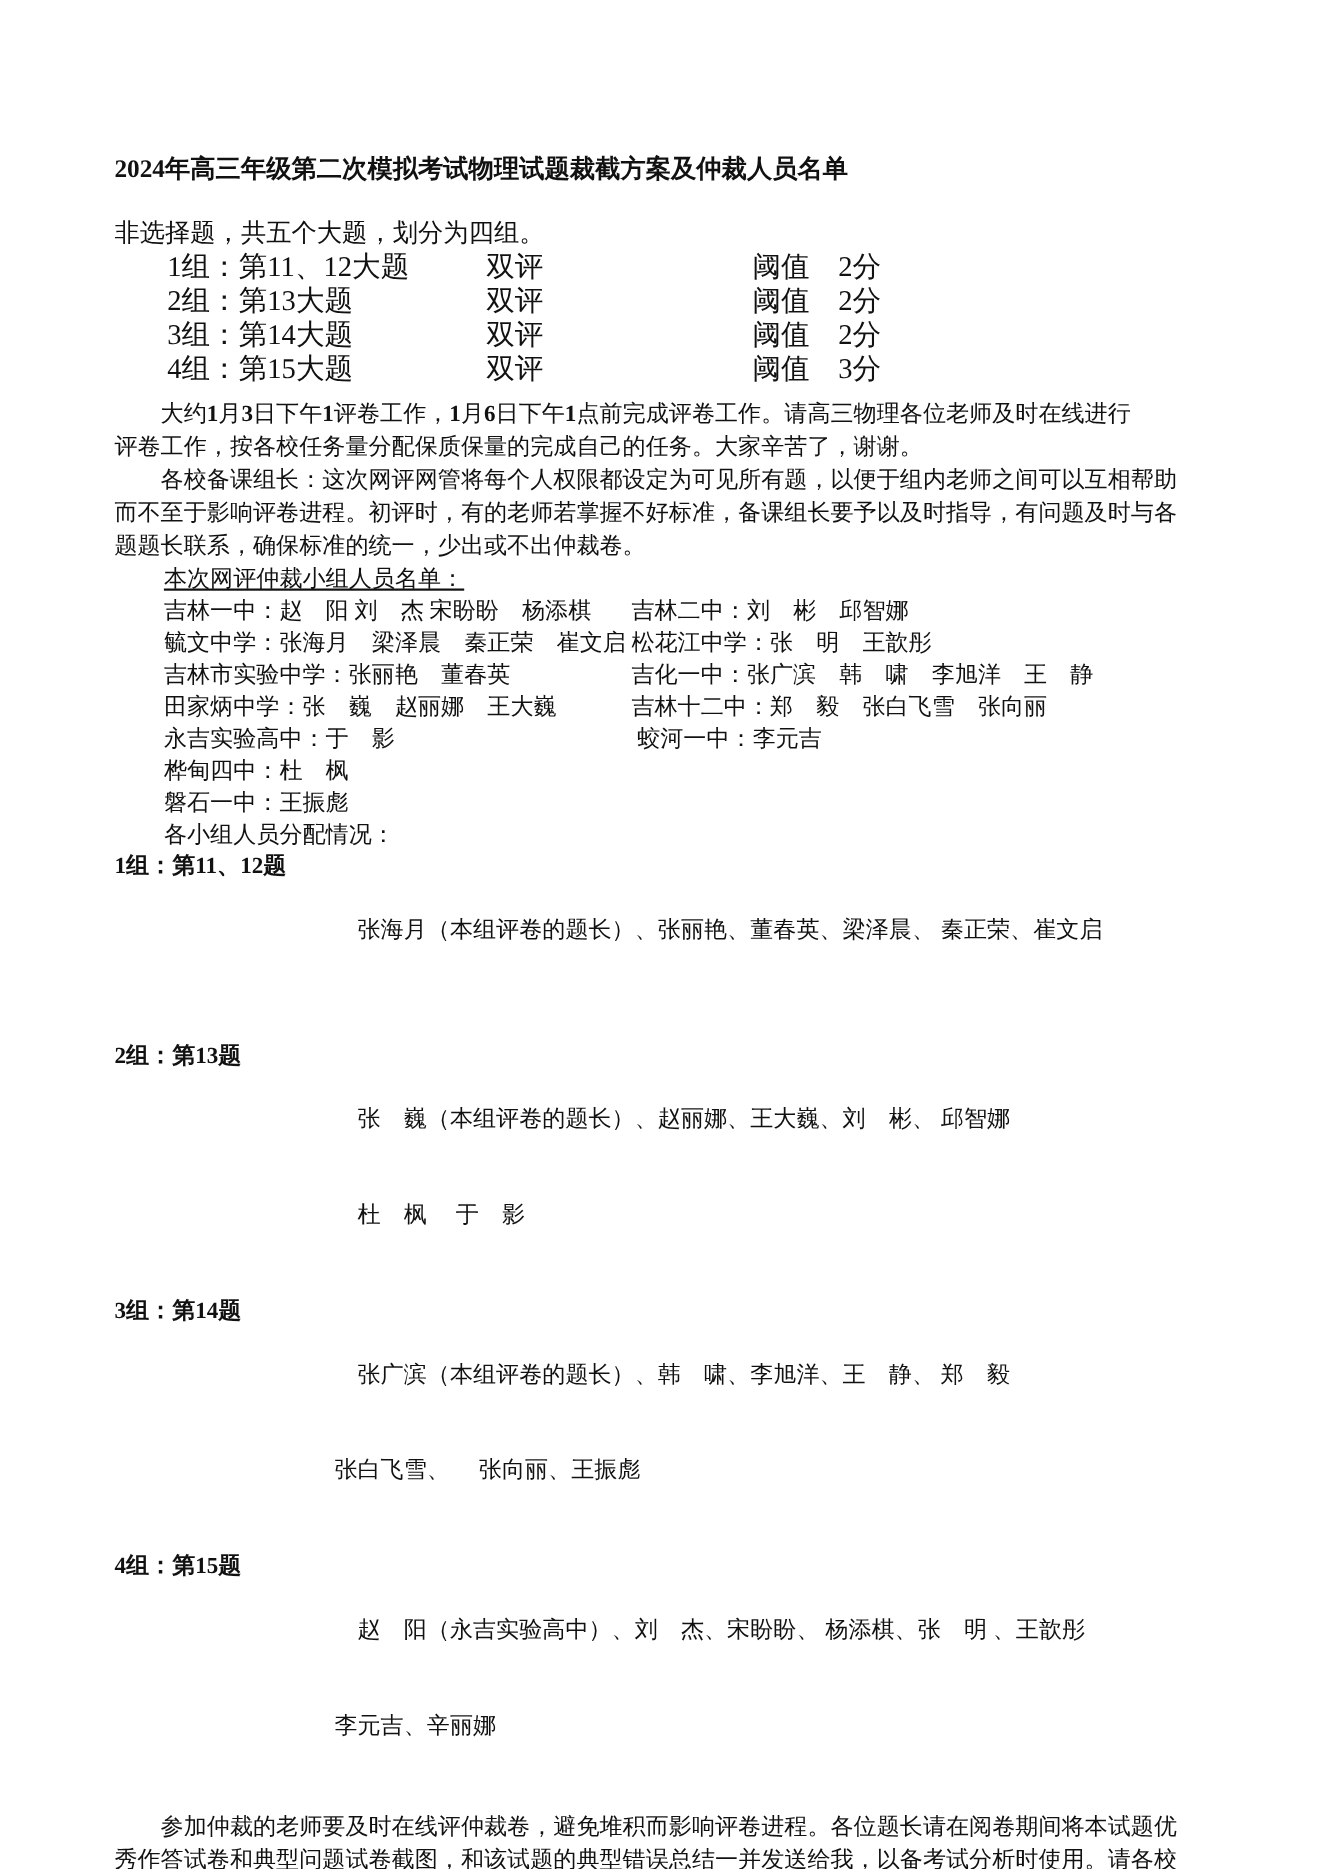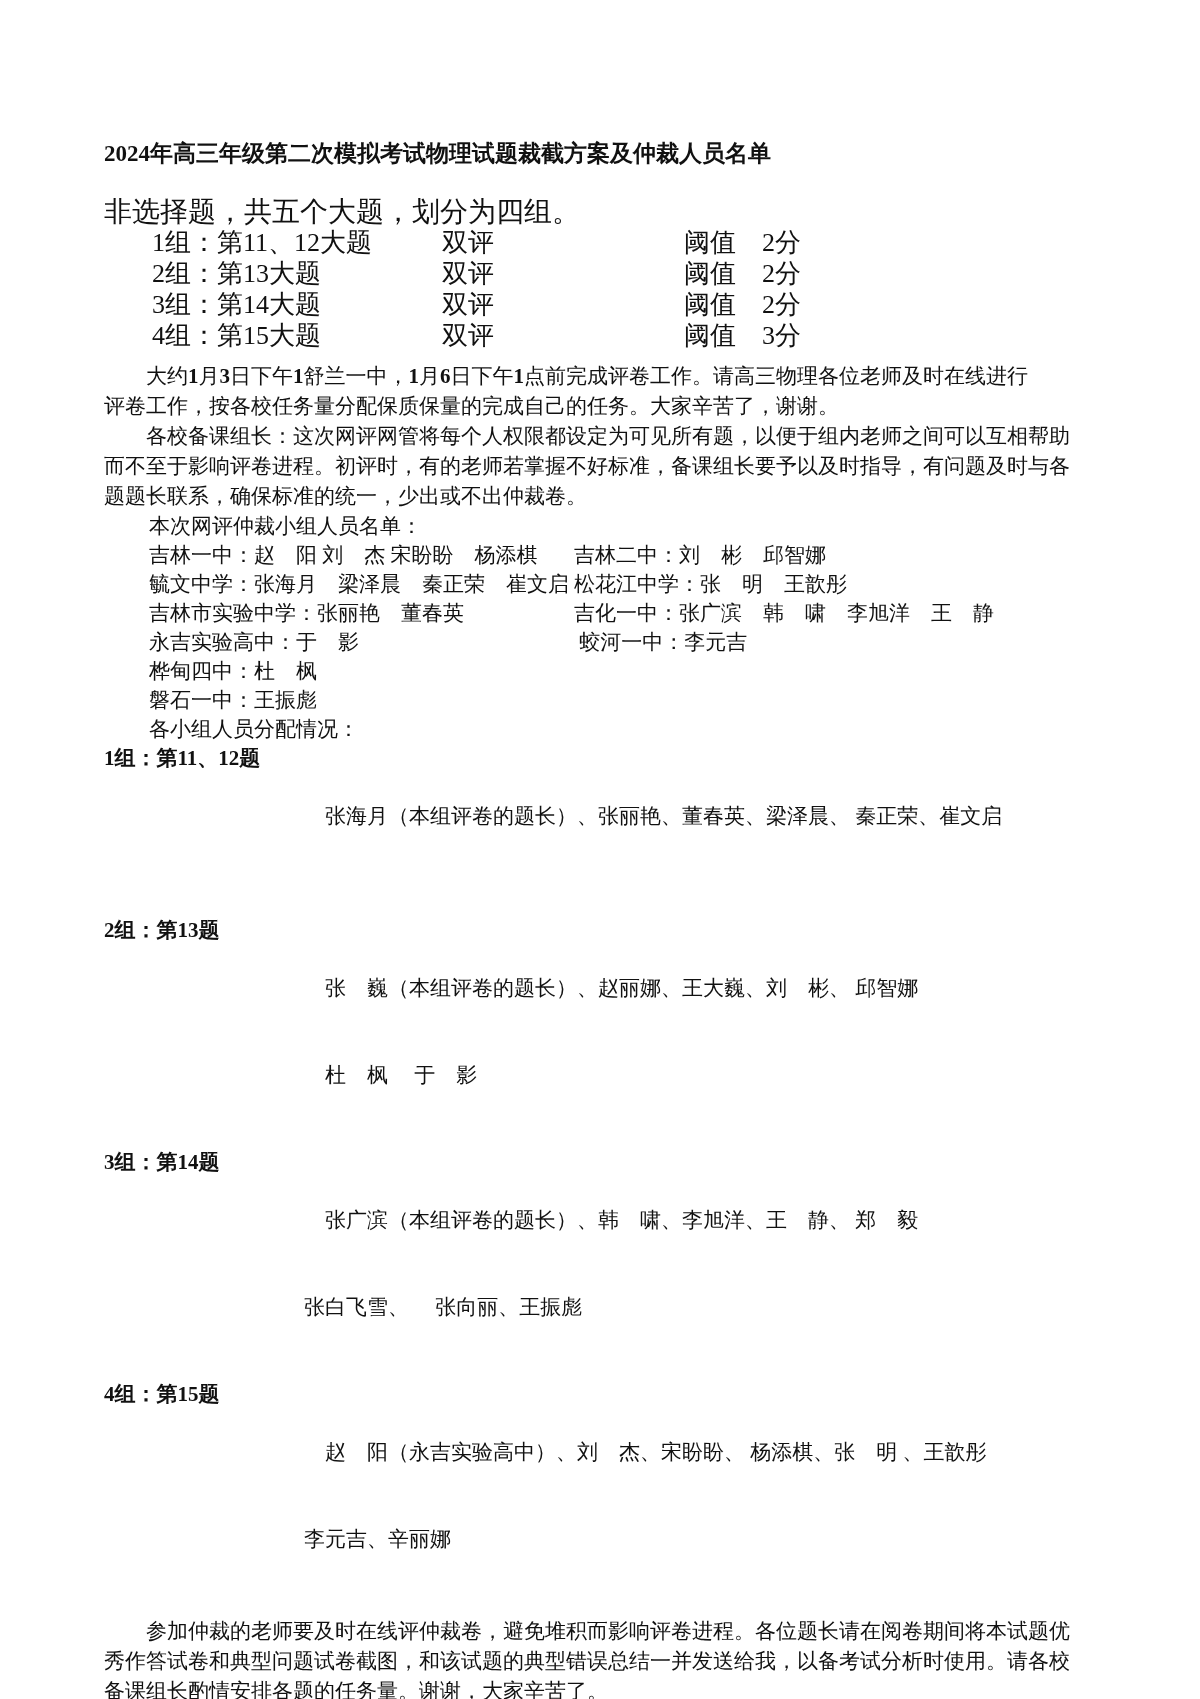--- a/index.html
+++ b/index.html
@@ -6,28 +6,28 @@
   .page{
     width:1200px;height:1699px;background:#ffffff;color:#111;
     font-family:"Liberation Serif","DejaVu Serif",serif;
     font-size:21px;box-sizing:border-box;
     padding:139px 96px 0 104px;overflow:hidden;position:relative;
   }
   .b{font-weight:bold;}
   .title1,.title2{
     text-align:left;font-weight:bold;font-size:23px;line-height:30px;
   }
-  .intro{margin-top:27px;line-height:31px;font-size:28px;}
+  .intro{margin-top:27px;line-height:31px;font-size:23px;}
   .groups{margin-top:0;}
   .group-row{display:flex;padding-left:48px;line-height:31px;font-size:26px;}
   .g-label{width:290px;flex-shrink:0;}
   .g-mode{width:242px;flex-shrink:0;}
   .para{margin:0;line-height:30px;white-space:pre-wrap;}
   .p1{margin-top:10px;}
-  .list-header{line-height:30px;padding-left:45px;}
+  .list-header{line-height:30px;padding-left:45px;text-decoration:underline;}
   .school-row{display:flex;padding-left:45px;line-height:29px;white-space:pre-wrap;}
   .school-left{width:425px;flex-shrink:0;}
   .school-right{flex:1;}
   .assign-header{line-height:29px;padding-left:45px;}
   .assign-row{display:flex;line-height:29px;white-space:pre-wrap;}
   .assign-row.gap-after{margin-bottom:27px;justify-content:center;}
   .a-label{width:200px;flex-shrink:0;font-weight:bold;}
   .a-names{flex:1;}
   .p3{margin-top:4px;}
 </style>
@@ -56,40 +56,44 @@
       <span class="g-mode">双评</span>
       <span class="g-threshold">阈值　2分</span>
     </div>
     <div class="group-row">
       <span class="g-label">4组：第15大题</span>
       <span class="g-mode">双评</span>
       <span class="g-threshold">阈值　3分</span>
     </div>
   </div>
 
-  <p class="para p1"><span>　　大约</span><span class="b">1</span><span>月</span><span class="b">3</span><span>日下午</span><span class="b">1</span><span>舒兰一中，</span><span class="b">1</span><span>月</span><span class="b">6</span><span>日下午</span><span class="b">1</span><span>点前完成评卷工作。请高三物理各位老师及时在线进行
+  <p class="para p1"><span>　　大约</span><span class="b">1</span><span>月</span><span class="b">3</span><span>日下午</span><span class="b">1</span><span>评卷工作，</span><span class="b">1</span><span>月</span><span class="b">6</span><span>日下午</span><span class="b">1</span><span>点前完成评卷工作。请高三物理各位老师及时在线进行
 评卷工作，按各校任务量分配保质保量的完成自己的任务。大家辛苦了，谢谢。</span></p>
   <p class="para">　　各校备课组长：这次网评网管将每个人权限都设定为可见所有题，以便于组内老师之间可以互相帮助
 而不至于影响评卷进程。初评时，有的老师若掌握不好标准，备课组长要予以及时指导，有问题及时与各
 题题长联系，确保标准的统一，少出或不出仲裁卷。</p>
 
   <div class="list-header">本次网评仲裁小组人员名单：</div>
 
   <div class="schools">
     <div class="school-row">
       <span class="school-left">吉林一中：赵　阳 刘　杰 宋盼盼　杨添棋</span>
       <span class="school-right">吉林二中：刘　彬　邱智娜</span>
     </div>
     <div class="school-row">
       <span class="school-left">毓文中学：张海月　梁泽晨　秦正荣　崔文启</span>
       <span class="school-right">松花江中学：张　明　王歆彤</span>
     </div>
     <div class="school-row">
       <span class="school-left">吉林市实验中学：张丽艳　董春英</span>
       <span class="school-right">吉化一中：张广滨　韩　啸　李旭洋　王　静</span>
+    </div>
+    <div class="school-row">
+      <span class="school-left">田家炳中学：张　巍　赵丽娜　王大巍</span>
+      <span class="school-right">吉林十二中：郑　毅　张白飞雪　张向丽</span>
     </div>
     <div class="school-row">
       <span class="school-left">永吉实验高中：于　影</span>
       <span class="school-right"> 蛟河一中：李元吉</span>
     </div>
     <div class="school-row">
       <span class="school-right">桦甸四中：杜　枫</span>
     </div>
     <div class="school-row">
       <span class="school-left">磐石一中：王振彪</span>

